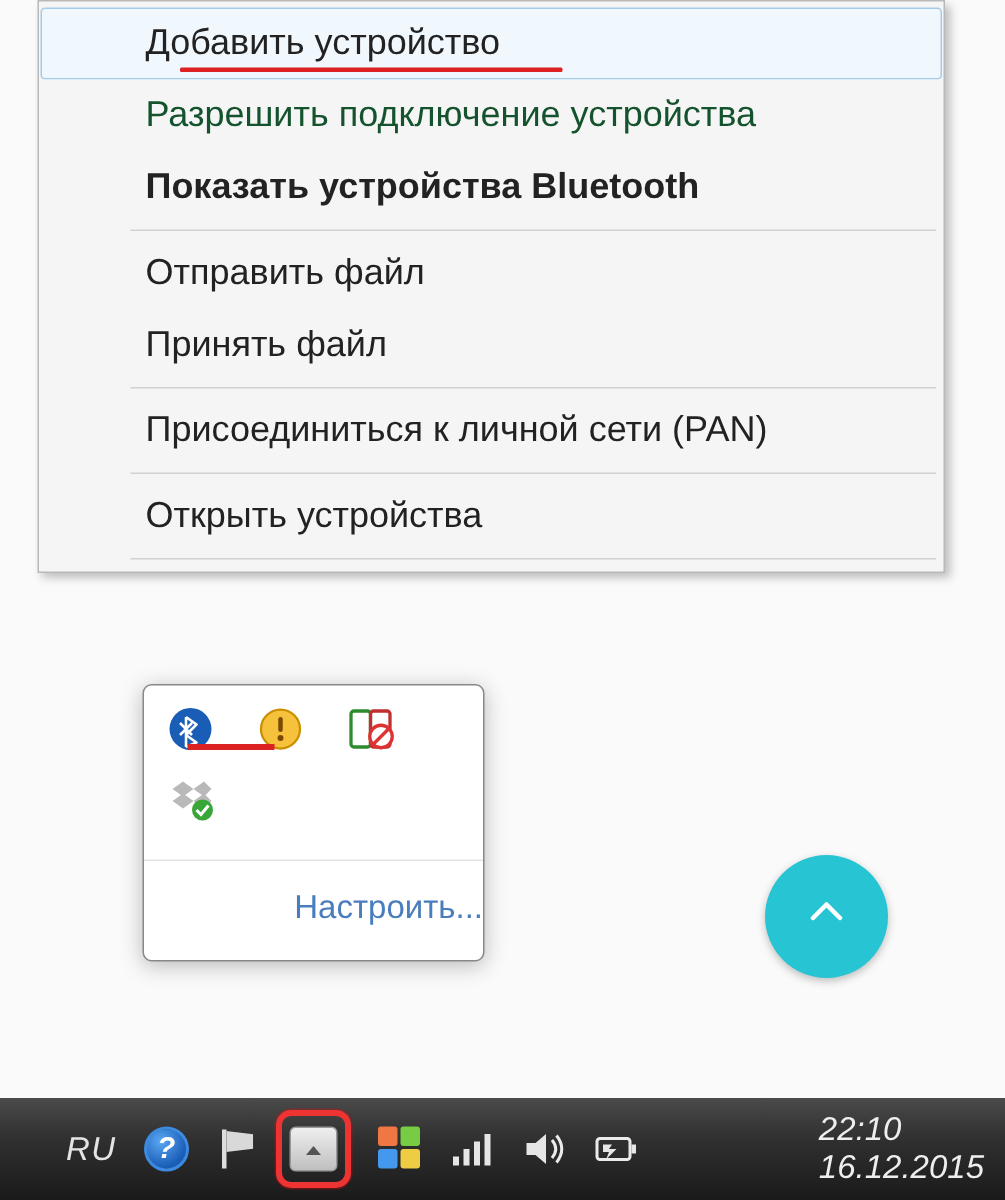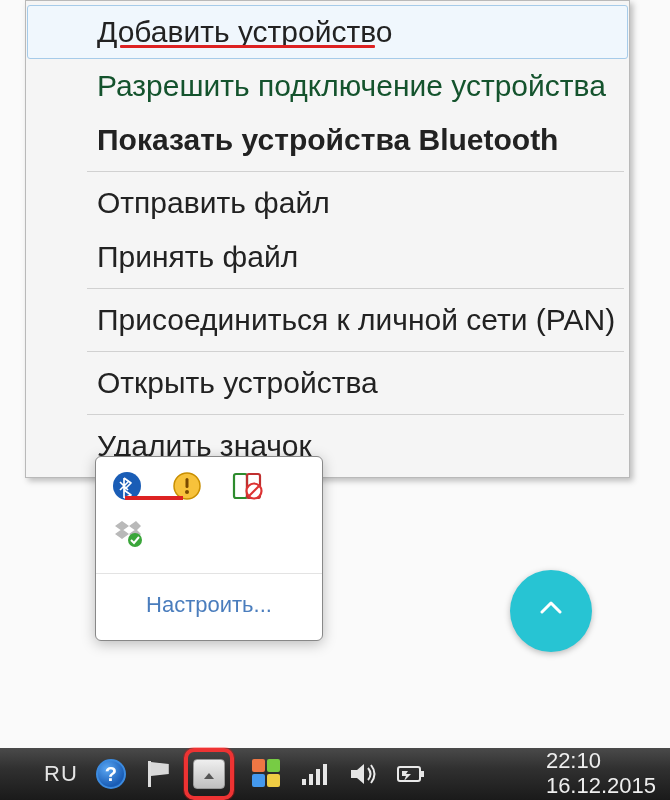--- a/index.html
+++ b/index.html
@@ -17,21 +17,21 @@
       position: absolute;
       left: 25px;
       top: 0;
       width: 605px;
       background: #f5f5f5;
       border: 1px solid #b9b9b9;
       box-shadow: 3px 3px 6px rgba(0,0,0,.25);
       padding: 4px 1px;
     }
     .menu-item {
-      font-size: 30px;
+      font-size: 24px;
       padding: 10px 10px 10px 70px;
       color: #222;
       cursor: default;
       white-space: nowrap;
       background: #f5f5f5;
     }
     .menu-item.highlight {
       background: #f0f7fd;
       border: 1px solid #a6cbe9;
       border-radius: 3px;
@@ -69,21 +69,21 @@
     .tray-icons {
       display: flex;
       flex-wrap: wrap;
       padding: 12px 14px 4px 14px;
       gap: 16px 26px;
     }
     .tray-icons.row2 { padding-top: 8px; padding-bottom: 20px; }
     .tray-ico { width: 34px; height: 34px; display: flex; align-items: center; justify-content: center; position: relative; }
     .tray-divider { height:1px; background:#e3e3e3; margin:4px 0 0 0; }
     .tray-customize {
-      text-align: center;
+      text-align: right;
       font-size: 22px;
       color: #4a7dbd;
       padding: 18px 0 22px 0;
       cursor: pointer;
     }
     .tray-underline {
       position: absolute;
       left: 125px;
       top: 496px;
       width: 58px;
@@ -107,26 +107,27 @@
       box-shadow: 0 2px 6px rgba(0,0,0,.25);
     }
     .fab svg { transform: translateY(-2px); }
 
     
     .taskbar {
       position: absolute;
       left: 0;
       bottom: 0;
       width: 100%;
-      height: 52px;
+      height: 68px;
       background: linear-gradient(to bottom, #4a4a4a 0%, #303030 40%, #1a1a1a 100%);
       display: flex;
       align-items: center;
       color: #fff;
       font-size: 20px;
+      font-style: italic;
     }
     .tb-lang { margin-left: 44px; font-size: 22px; letter-spacing: 1px; color:#e4e4e4; }
     .tb-help {
       margin-left: 18px;
       width: 30px; height: 30px;
       border-radius: 50%;
       background: radial-gradient(circle at 35% 30%, #5aa7f3, #1a5db6 70%);
       border: 2px solid #3c8be0;
       display: flex; align-items: center; justify-content: center;
       color:#fff; font-weight: bold; font-size: 20px;
@@ -194,23 +195,20 @@
   </div>
   <div class="menu-separator"></div>
   <div class="menu-item">
     <span>Присоединиться к личной сети (PAN)</span>
   </div>
   <div class="menu-separator"></div>
   <div class="menu-item">
     <span>Открыть устройства</span>
   </div>
   <div class="menu-separator"></div>
-  <div class="menu-item">
-    <span>Удалить значок</span>
-  </div>
   <div class="highlight-underline"></div>
 </div>
 
 <div class="tray-popup">
   <div class="tray-icons">
     <div class="tray-ico">
       <svg width="30" height="30" viewBox="0 0 30 30">
         <circle cx="15" cy="15" r="14" fill="#1a5db6"></circle>
         <path d="M12 7 L19 12 L12 19 L19 24 L12 27 M12 7 L12 27 M8 11 L16 19 M8 19 L16 11" stroke="#fff" stroke-width="1.7" fill="none" stroke-linejoin="round"></path>
       </svg>

